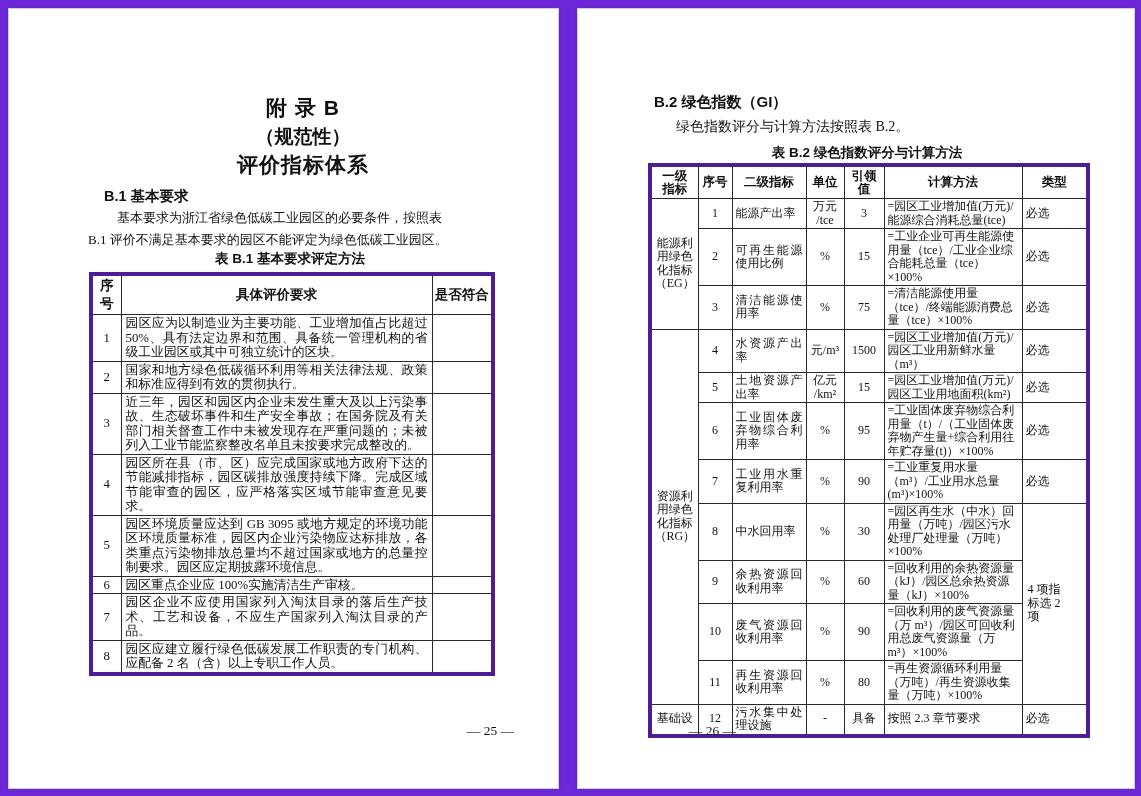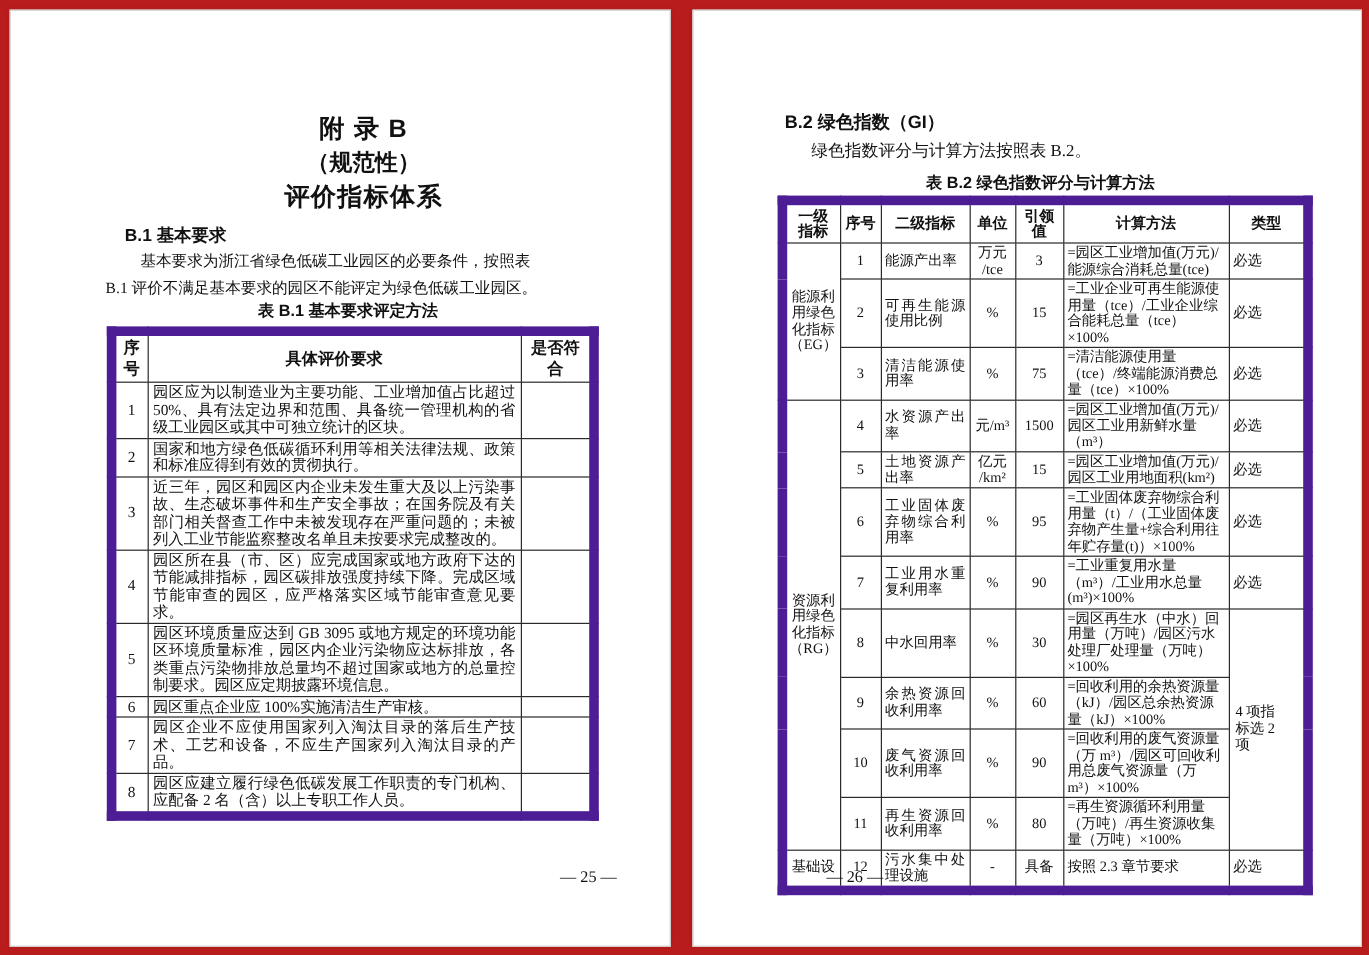--- a/index.html
+++ b/index.html
@@ -1,34 +1,34 @@
 <!DOCTYPE html>
 <html><head>
 <meta charset="utf-8">
 <style>
   html,body{margin:0;padding:0;width:1141px;height:796px;overflow:hidden;}
   body{background:#dadada;position:relative;font-family:"Liberation Serif","DejaVu Serif",serif;}
-  .canvas{position:absolute;left:0;top:0;width:1141px;height:796px;background:#b91c1c;}
+  .canvas{position:absolute;left:0;top:0;width:1141px;height:796px;background:#6d28d9;}
   .page{position:absolute;top:8px;height:779px;background:#ffffff;border:1px solid #cfcfcf;box-shadow:0 0 4px rgba(0,0,0,0.10);}
   .page-left{left:8px;width:549px;}
   .page-right{left:577px;width:556px;}
   .doc-title{position:absolute;top:84px;left:84px;width:420px;text-align:center;font-family:"Liberation Sans","DejaVu Sans",sans-serif;font-weight:700;color:#111;}
   .doc-title .t1{font-size:21px;line-height:30px;letter-spacing:1px;}
   .doc-title .t2{font-size:19px;line-height:28px;}
   .doc-title .t3{font-size:21px;line-height:28px;letter-spacing:1px;}
   .sec-heading{position:absolute;font-family:"Liberation Sans","DejaVu Sans",sans-serif;font-weight:700;color:#111;}
   .lp-heading{top:178px;left:95px;font-size:14.5px;}
   .rp-heading{top:84px;left:76px;font-size:15px;}
   .body-para{position:absolute;color:#111;white-space:pre-line;}
   .lp-para{top:198px;left:79px;width:426px;font-size:13px;line-height:21.5px;text-indent:29px;}
   .rp-para{top:108px;left:70px;width:442px;font-size:14px;line-height:20px;text-indent:28px;}
   .tbl-caption{position:absolute;text-align:center;font-family:"Liberation Sans","DejaVu Sans",sans-serif;font-weight:700;font-size:13.5px;color:#111;}
   .lp-caption{top:241px;left:80px;width:402px;}
   .rp-caption{top:135px;left:70px;width:438px;}
-  table.tbl{position:absolute;border-collapse:collapse;table-layout:fixed;color:#111;border:8px solid #4c1d95;}
+  table.tbl{position:absolute;border-collapse:collapse;table-layout:fixed;color:#111;border:4px solid #4c1d95;}
   .tbl th,.tbl td{border:1px solid #2a2a2a;white-space:pre-line;vertical-align:middle;overflow:hidden;}
   .tbl th{font-family:"Liberation Sans","DejaVu Sans",sans-serif;font-weight:700;text-align:center;padding:1px 2px;}
   .tbl td{font-family:"Liberation Serif","DejaVu Serif",serif;}
   .tbl-b1{top:263px;left:80px;width:402px;}
   .tbl-b1 th{font-size:13.5px;height:24px;}
   .tbl-b1 td{font-size:12.8px;line-height:14.5px;padding:1px 4px;}
   .tbl-b1 td.c-no{text-align:center;padding:1px 1px;}
   .tbl-b1 td.c-req{text-align:justify;text-justify:inter-character;}
   .tbl-b2{top:154px;left:70px;width:438px;}
   .tbl-b2 th{font-size:12.5px;height:29px;line-height:13px;}

